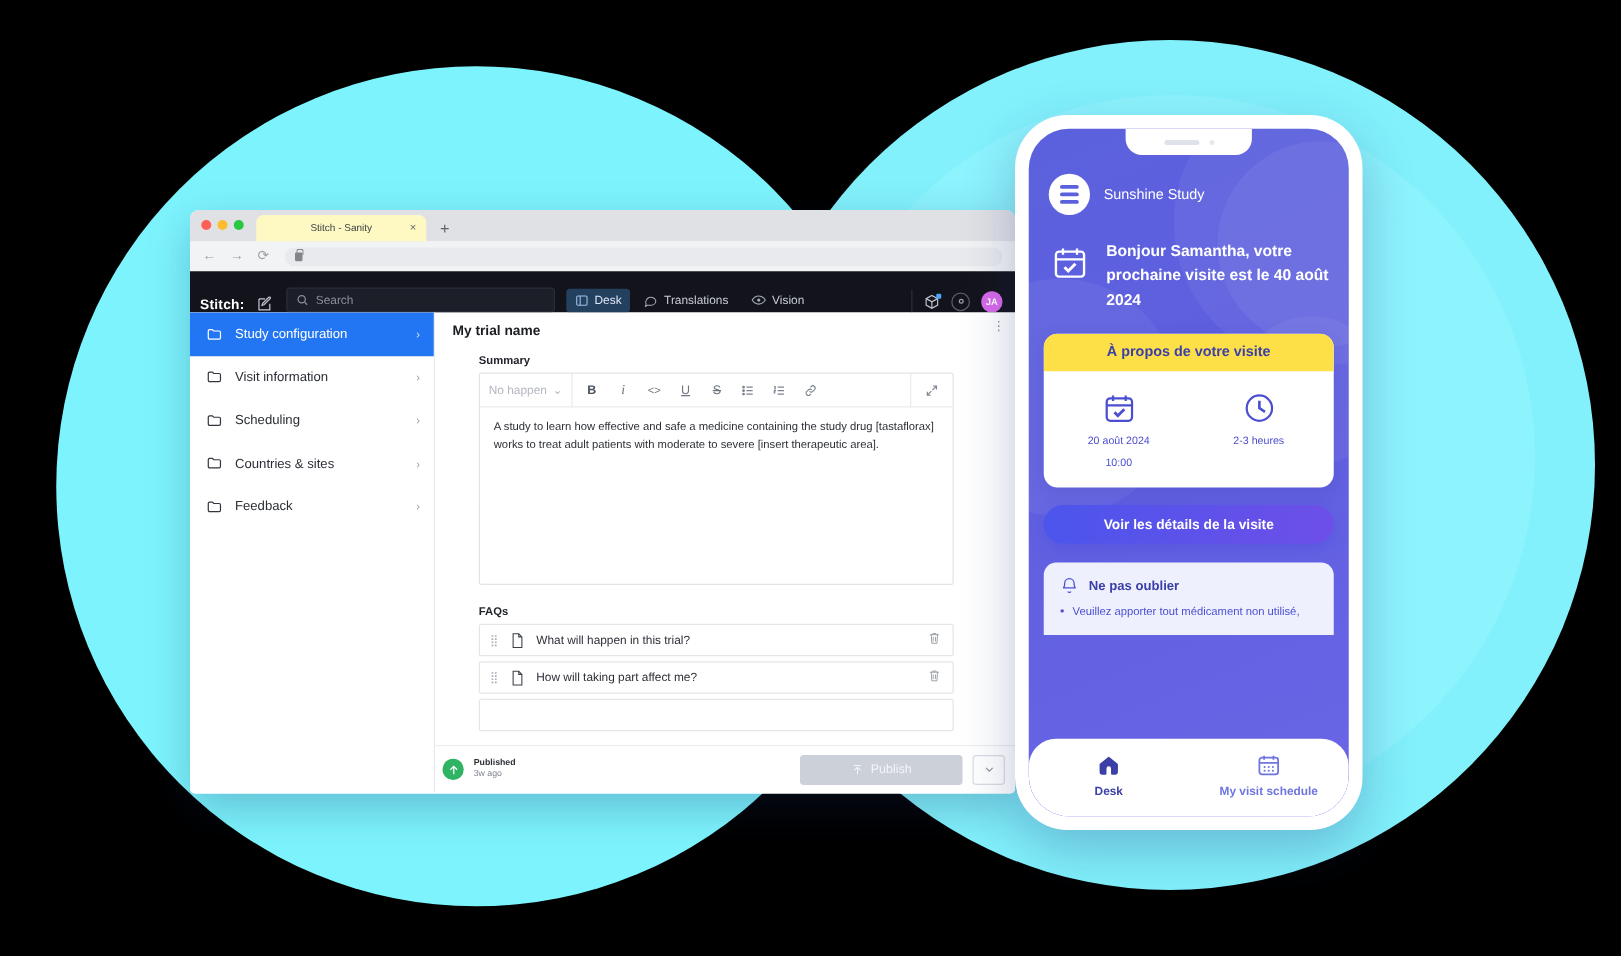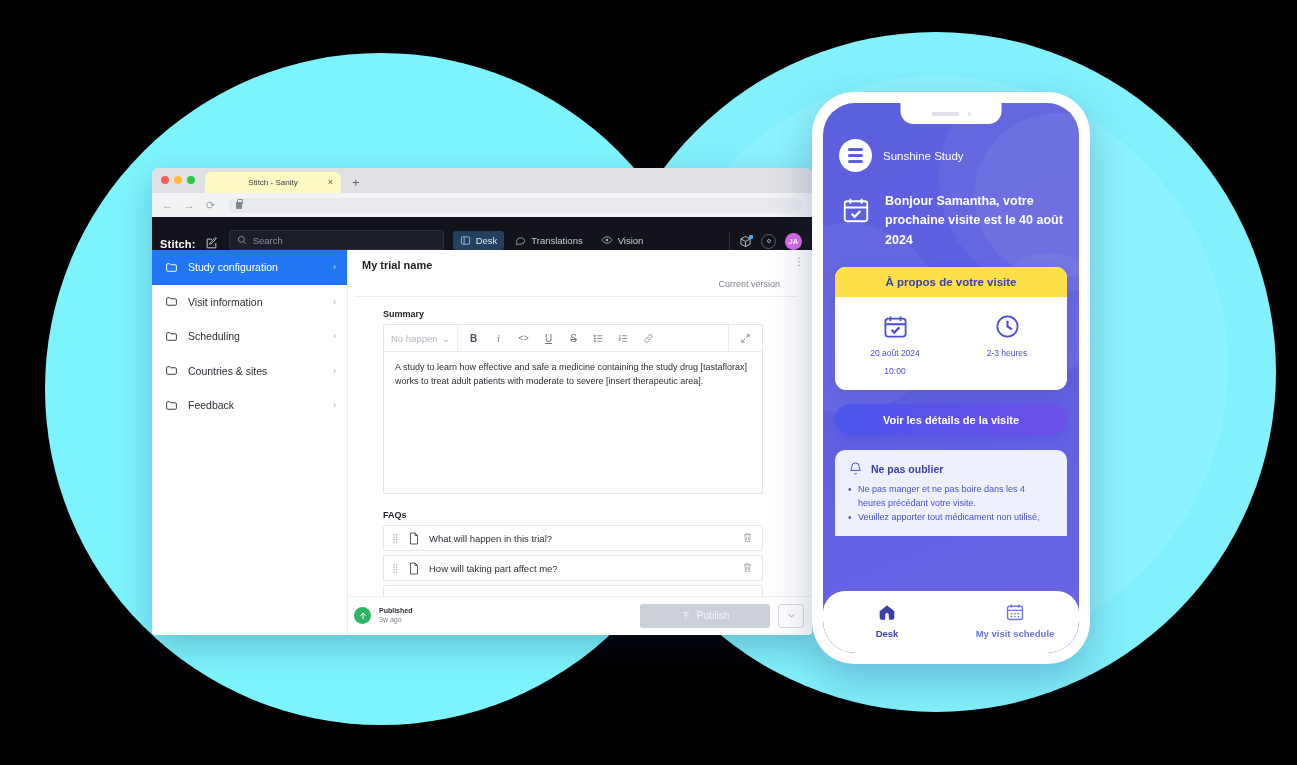--- a/index.html
+++ b/index.html
@@ -409,21 +409,20 @@
           <span>Feedback</span>
           <span class="sb-chev">›</span>
         </div>
       </div>
 
       <div id="doc-pane">
         <span class="kebab">⋮</span>
 
         <div class="doc-head">
           <div class="doc-title">My trial name</div>
-          <div class="doc-version">Current version</div>
         </div>
 
         <div class="doc-scroll">
 
           <div class="field-label">Summary</div>
 
           <div class="rt-wrap">
             <div class="rt-toolbar">
               <div class="rt-style">
                 <span>No happen</span>
@@ -590,21 +589,20 @@
 
       <div class="ph-remind">
         <div class="ph-remind-head">
           <svg width="15" height="15" viewBox="0 0 24 24" fill="none" stroke="#4b4fd0" stroke-width="1.6">
             <path d="M6 9a6 6 0 0112 0c0 5 2 6 2 6H4s2-1 2-6z"></path>
               <path d="M10 19.5a2.2 2.2 0 004 0"></path>
           </svg>
           <span class="ph-remind-title">Ne pas oublier</span>
         </div>
         <ul class="ph-bullets">
-          <li>Ne pas manger et ne pas boire dans les 4 heures précédant votre visite.</li>
           <li>Veuillez apporter tout médicament non utilisé,</li>
         </ul>
       </div>
 
       <div id="tabbar-bottom">
         <div class="tb-item active">
           <span class="tb-ic">
             <svg width="20" height="20" viewBox="0 0 24 24" fill="#3b3fa8" stroke="#3b3fa8" stroke-width="1.6" stroke-linejoin="round">
               <path d="M4 11.5L12 5l8 6.5V19a1.5 1.5 0 01-1.5 1.5H15v-5a3 3 0 00-6 0v5H5.5A1.5 1.5 0 014 19z"></path>
             </svg>

